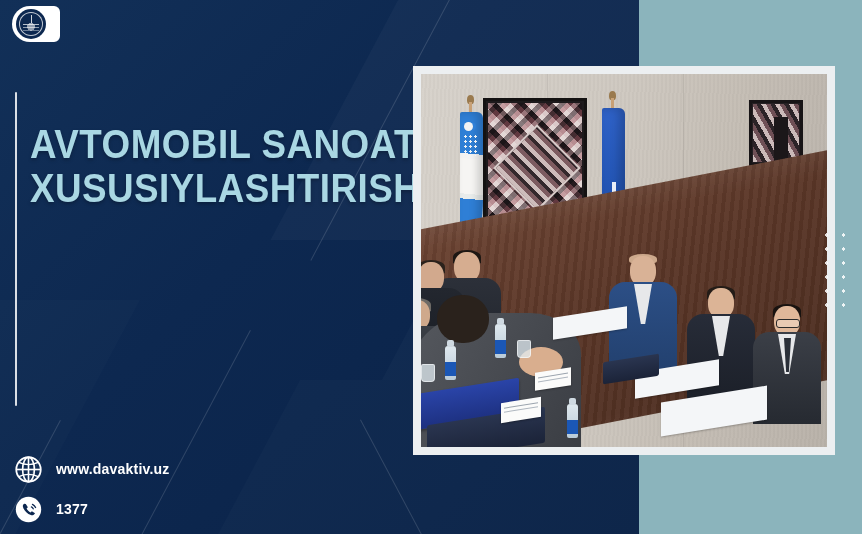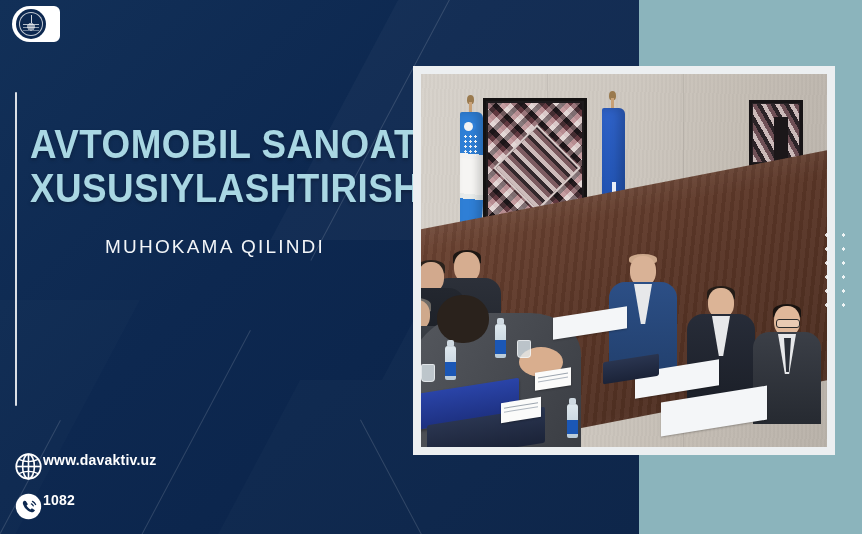--- a/index.html
+++ b/index.html
@@ -165,20 +165,22 @@
     white-space: nowrap;
   }
 
   
   .contacts {
     position: absolute;
     left: 14px; top: 452px;
   }
   .contact-row {
     display: flex;
+    align-items: center;
+    gap: 13px;
     height: 34px;
     margin-bottom: 6px;
   }
   .contact-text {
     color: #ffffff;
     font-size: 14px;
     font-weight: bold;
     letter-spacing: 0.2px;
   }
   .ico {
@@ -554,21 +556,20 @@
     <span class="logo-emblem">
       <span class="inner"></span>
     </span>
   </div>
 
   <div class="headline">
     <div class="title-line">AVTOMOBIL SANOATI VA</div>
     <div class="title-line">XUSUSIYLASHTIRISH</div>
 
 
-    <div class="kicker">MUHOKAMA QILINDI</div>
   </div>
 
   <div class="contacts">
 
     <div class="contact-row">
       <svg class="ico" viewBox="0 0 32 32">
         <circle cx="16" cy="16" r="13.5" fill="none" stroke="#ffffff" stroke-width="2"></circle>
         <ellipse cx="16" cy="16" rx="6.5" ry="13.5" fill="none" stroke="#ffffff" stroke-width="1.8"></ellipse>
         <line x1="2.5" y1="16" x2="29.5" y2="16" stroke="#ffffff" stroke-width="1.8"></line>
         <path d="M5.3 8.2 Q16 13 26.7 8.2" fill="none" stroke="#ffffff" stroke-width="1.6"></path>
@@ -578,21 +579,21 @@
       <span class="contact-text">www.davaktiv.uz</span>
     </div>
 
     <div class="contact-row">
       <svg class="ico" viewBox="0 0 32 32">
         <circle cx="16" cy="16" r="14" fill="#ffffff"></circle>
         <path d="M11.2 9.6c-1.3 0.9-1.8 2.4-1.2 4 1.4 4 4.6 7.2 8.6 8.6 1.6 0.6 3.1 0.1 4-1.2l0.6-0.9-3.5-2.3-1.4 1.4c-1.9-0.9-3.5-2.5-4.4-4.4l1.4-1.4-2.3-3.5z" fill="#0d2850"></path>
         <path d="M20.4 10.4a7.2 7.2 0 0 1 3.4 3.4" fill="none" stroke="#0d2850" stroke-width="1.5" stroke-linecap="round"></path>
         <path d="M19.2 13.2a4.2 4.2 0 0 1 2 2" fill="none" stroke="#0d2850" stroke-width="1.5" stroke-linecap="round"></path>
       </svg>
-      <span class="contact-text">1082</span>
+      <span class="contact-text">1377</span>
     </div>
 
   </div>
 
   <div class="photo-frame">
     <div class="photo">
 
       <div class="p-wall"></div>
       <div class="p-wall-seam" style="left:126px"></div>
       <div class="p-wall-seam" style="left:262px"></div>

